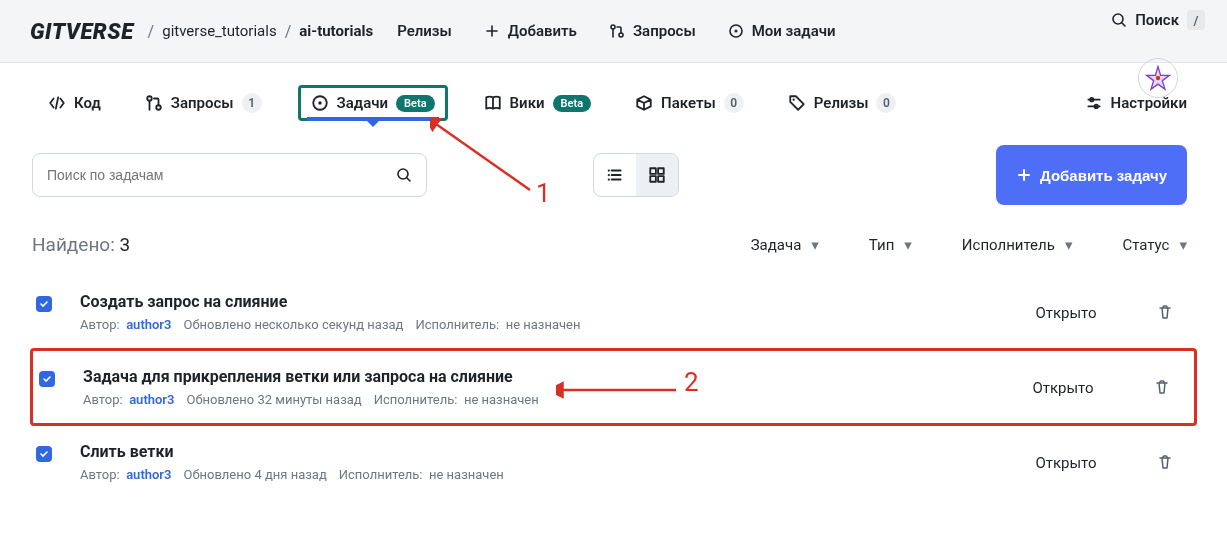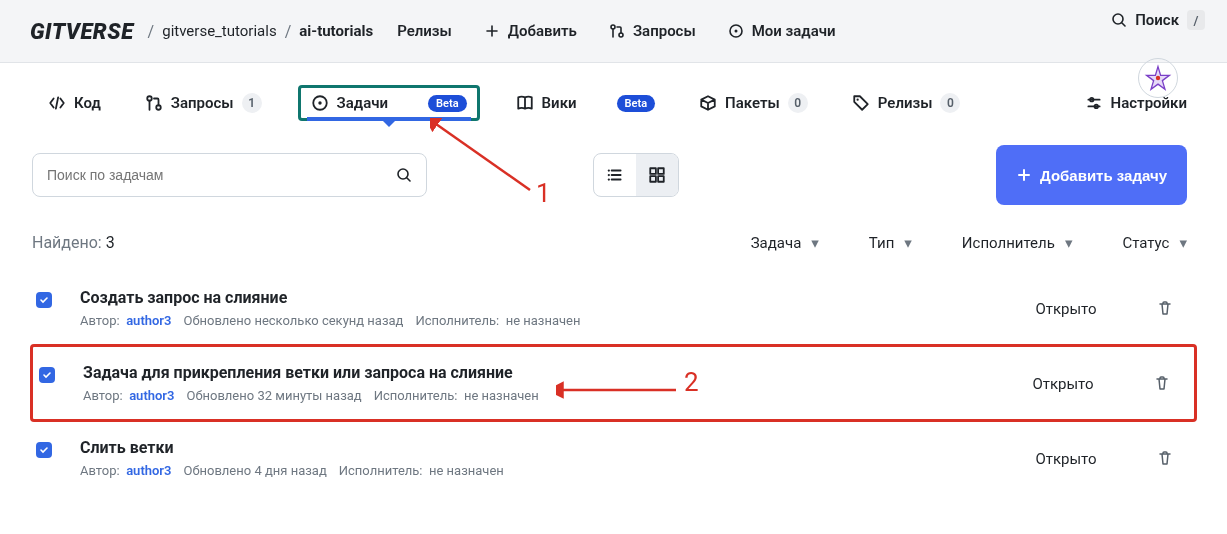--- a/index.html
+++ b/index.html
@@ -13,38 +13,38 @@
   .nav-item { display: flex; align-items: center; gap: 8px; font-weight: 600; font-size: 15px; cursor: pointer; }
   .nav-item .ico { width: 16px; height: 16px; display: inline-flex; align-items: center; justify-content: center; }
   .header-right { display: flex; align-items: center; gap: 28px; flex-direction: column; }
   .kbd { background: #e8e9eb; border-radius: 4px; width: 18px; height: 20px; display:inline-flex; align-items:center; justify-content:center; font-size: 13px; color:#57606a; }
   .avatar { width: 40px; height: 40px; border-radius: 50%; border: 1px solid #d0d7de; display:flex; align-items:center; justify-content:center; }
   .avatar svg { width: 28px; height: 28px; }
 
   .tabs-row { display: flex; align-items: center; padding: 22px 40px 0 40px; gap: 28px; }
   .tab { display:flex; align-items:center; gap:8px; font-weight:600; font-size:15px; padding: 6px 8px; cursor:pointer; }
   .tab .cnt { background:#eef0f3; border-radius:10px; min-width:20px; height:20px; display:inline-flex; align-items:center; justify-content:center; font-size:12px; color:#57606a; padding:0 6px; }
-  .beta { background:#1d4ed8; color:#fff; border-radius:10px; font-size:11px; font-weight:600; padding:2px 8px;margin-left:32px; }
+  .beta { background:#0f766e; color:#fff; border-radius:10px; font-size:11px; font-weight:600; padding:2px 8px; }
   .tab-frame { border:3px solid #0f766e; border-radius:4px; padding:6px 10px; position:relative; }
   .tab-frame .underline { position:absolute; left:6px; right:6px; bottom:-3px; height:4px; background:#3267e3; }
   .tab-frame .pointer { position:absolute; left:50%; bottom:-9px; width:0;height:0;border-left:6px solid transparent;border-right:6px solid transparent;border-top:6px solid #3267e3; margin-left:-6px; }
   .tabs-spacer { flex:1; }
   .settings-tab { display:flex; align-items:center; gap:8px; font-weight:600; font-size:15px; cursor:pointer; }
 
   .toolbar { display:flex; align-items:center; padding:24px 40px 0 32px; gap:16px; }
   .search-box { flex:0 0 395px; height:44px; border:1px solid #d0d7de; border-radius:8px; display:flex; align-items:center; padding:0 14px; color:#6e7781; }
   .search-box input { border:none; outline:none; flex:1; font-size:14px; color:#1f2328; background:transparent; }
   .view-toggle { display:flex; border:1px solid #d0d7de; border-radius:8px; overflow:hidden; height:44px; margin-left:150px; }
   .view-btn { width:42px; display:flex; align-items:center; justify-content:center; cursor:pointer; }
   .view-btn.active { background:#eceff3; }
   .toolbar-spacer { flex:1; }
   .add-btn { background:#4f6ef7; color:#fff; border:none; border-radius:8px; height:60px; padding:0 20px; font-weight:600; font-size:15px; cursor:pointer; display:flex; align-items:center; gap:8px; }
 
   .filters-row { display:flex; align-items:center; padding:28px 40px 0 32px; }
-  .found { color:#6e7781; font-size:16px; }
+  .found { color:#6e7781; font-size:19px; }
   .found b { color:#1f2328; font-weight:400; }
   .filters-right { margin-left:auto; display:flex; gap:50px; }
   .filter { display:flex; align-items:center; gap:10px; font-size:15px; cursor:pointer; }
   .caret { color:#6e7781; }
 
   .list { padding: 20px 30px 20px 30px; }
   .task { display:flex; align-items:flex-start; padding:16px 10px 16px 6px; border-radius:4px; position:relative;gap:16px; }
   .task.outlined { border:3px solid #d93025; }
   .task .cb { flex:0 0 16px; height:16px; margin-top:4px; margin-right:12px; border-radius:4px; background:#3267e3; display:inline-flex; align-items:center; justify-content:center; }
   .task .cb svg { width:10px; height:10px; }

